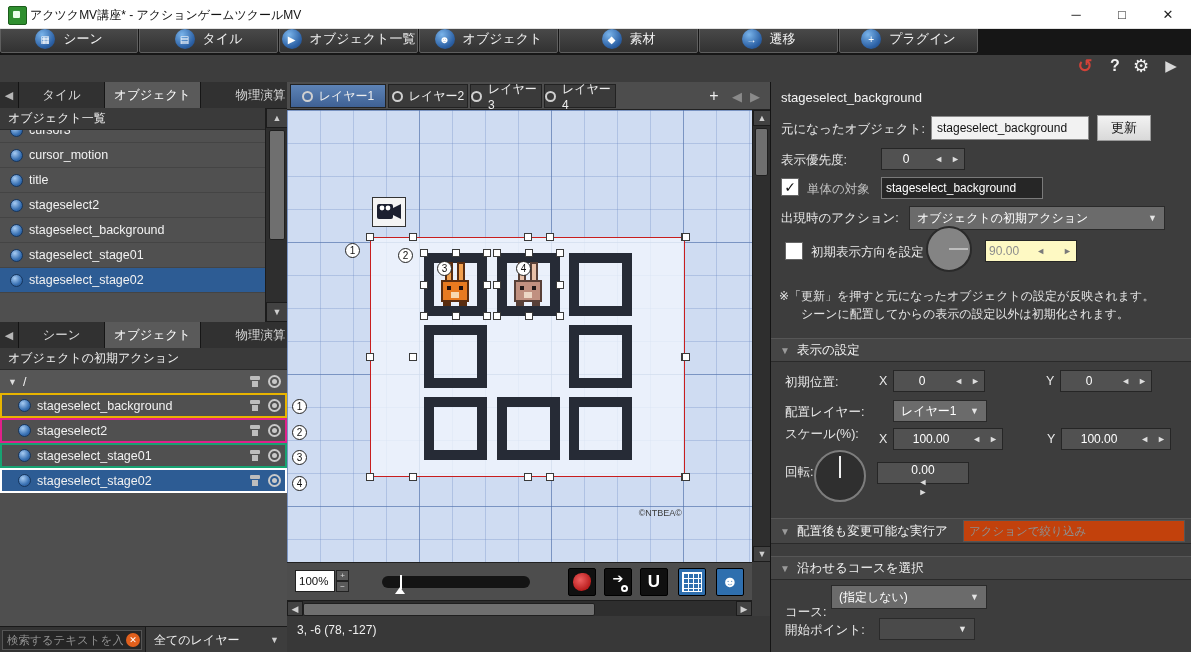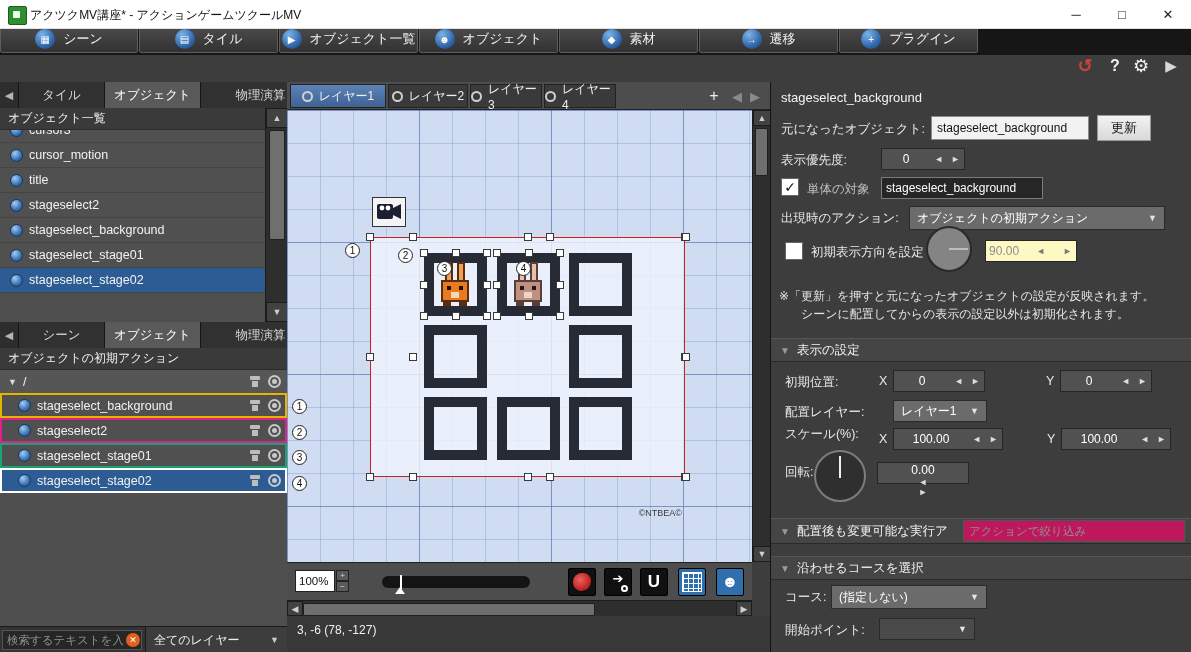--- a/index.html
+++ b/index.html
@@ -120,21 +120,21 @@
     display:flex;align-items:center;justify-content:center;color:#111;font-size:14px;font-weight:bold;}
   .dial{position:absolute;border-radius:50%;box-sizing:border-box;}
   .dial.dir{width:46px;height:46px;background:#848484;border:2px solid #2a2a2a;}
   .dial.dir .needle{position:absolute;left:50%;top:50%;width:19px;height:2px;margin-top:-1px;background:#bdbdbd;}
   .dial.rot{width:52px;height:52px;background:#2f2f2f;border:2px solid #7d7d7d;}
   .dial.rot .needle{position:absolute;left:50%;top:4px;width:2px;height:22px;margin-left:-1px;background:#f0f0f0;}
   .note{position:absolute;font-size:12px;color:#e4e4e4;white-space:nowrap;}
   .sect{position:absolute;left:0;width:421px;background:#454545;border-top:1px solid #565656;border-bottom:1px solid #2a2a2a;
     color:#f2f2f2;font-size:12.5px;display:flex;align-items:center;gap:7px;padding-left:9px;box-sizing:border-box;}
   .sect .tri{color:#9a9a9a;font-size:10px;}
-  .ifilter{position:absolute;background:#be185d;border:1px solid #555;color:#e8e8e8;font-size:11.5px;padding:0 5px;box-sizing:border-box;font-family:inherit;}
+  .ifilter{position:absolute;background:#c2410c;border:1px solid #555;color:#e8e8e8;font-size:11.5px;padding:0 5px;box-sizing:border-box;font-family:inherit;}
   .ifilter::placeholder{color:#8f8f8f;}
 </style>
 </head>
 <body>
 
 <div id="titlebar" class="abs">
   <div class="appicon"></div>
   <div class="ttl">アクツクMV講座* - アクションゲームツクールMV</div>
   <div class="wbtn" style="left:1053px;">─</div>
   <div class="wbtn" style="left:1099px;">□</div>
@@ -543,21 +543,21 @@
     <span class="tri">▼</span>
     <span>配置後も変更可能な実行ア</span>
   </div>
   <input class="ifilter" style="left: 192px; top: 438px; width: 222px; height: 22px;" placeholder="アクションで絞り込み">
 
   <div class="sect" style="top:474px;height:24px;">
     <span class="tri">▼</span>
     <span>沿わせるコースを選択</span>
   </div>
 
-  <div class="ilbl" style="left:14px;top:507px;">コース:</div>
+  <div class="ilbl" style="left:14px;top:522px;">コース:</div>
   <div class="dd" style="left:60px;top:503px;width:156px;">
     <span>(指定しない)</span>
     <span class="caret">▼</span>
   </div>
 
   <div class="ilbl" style="left:14px;top:540px;">開始ポイント:</div>
   <div class="dd dis" style="left:108px;top:536px;width:96px;height:22px;">
     <span></span>
     <span class="caret">▼</span>
   </div>

